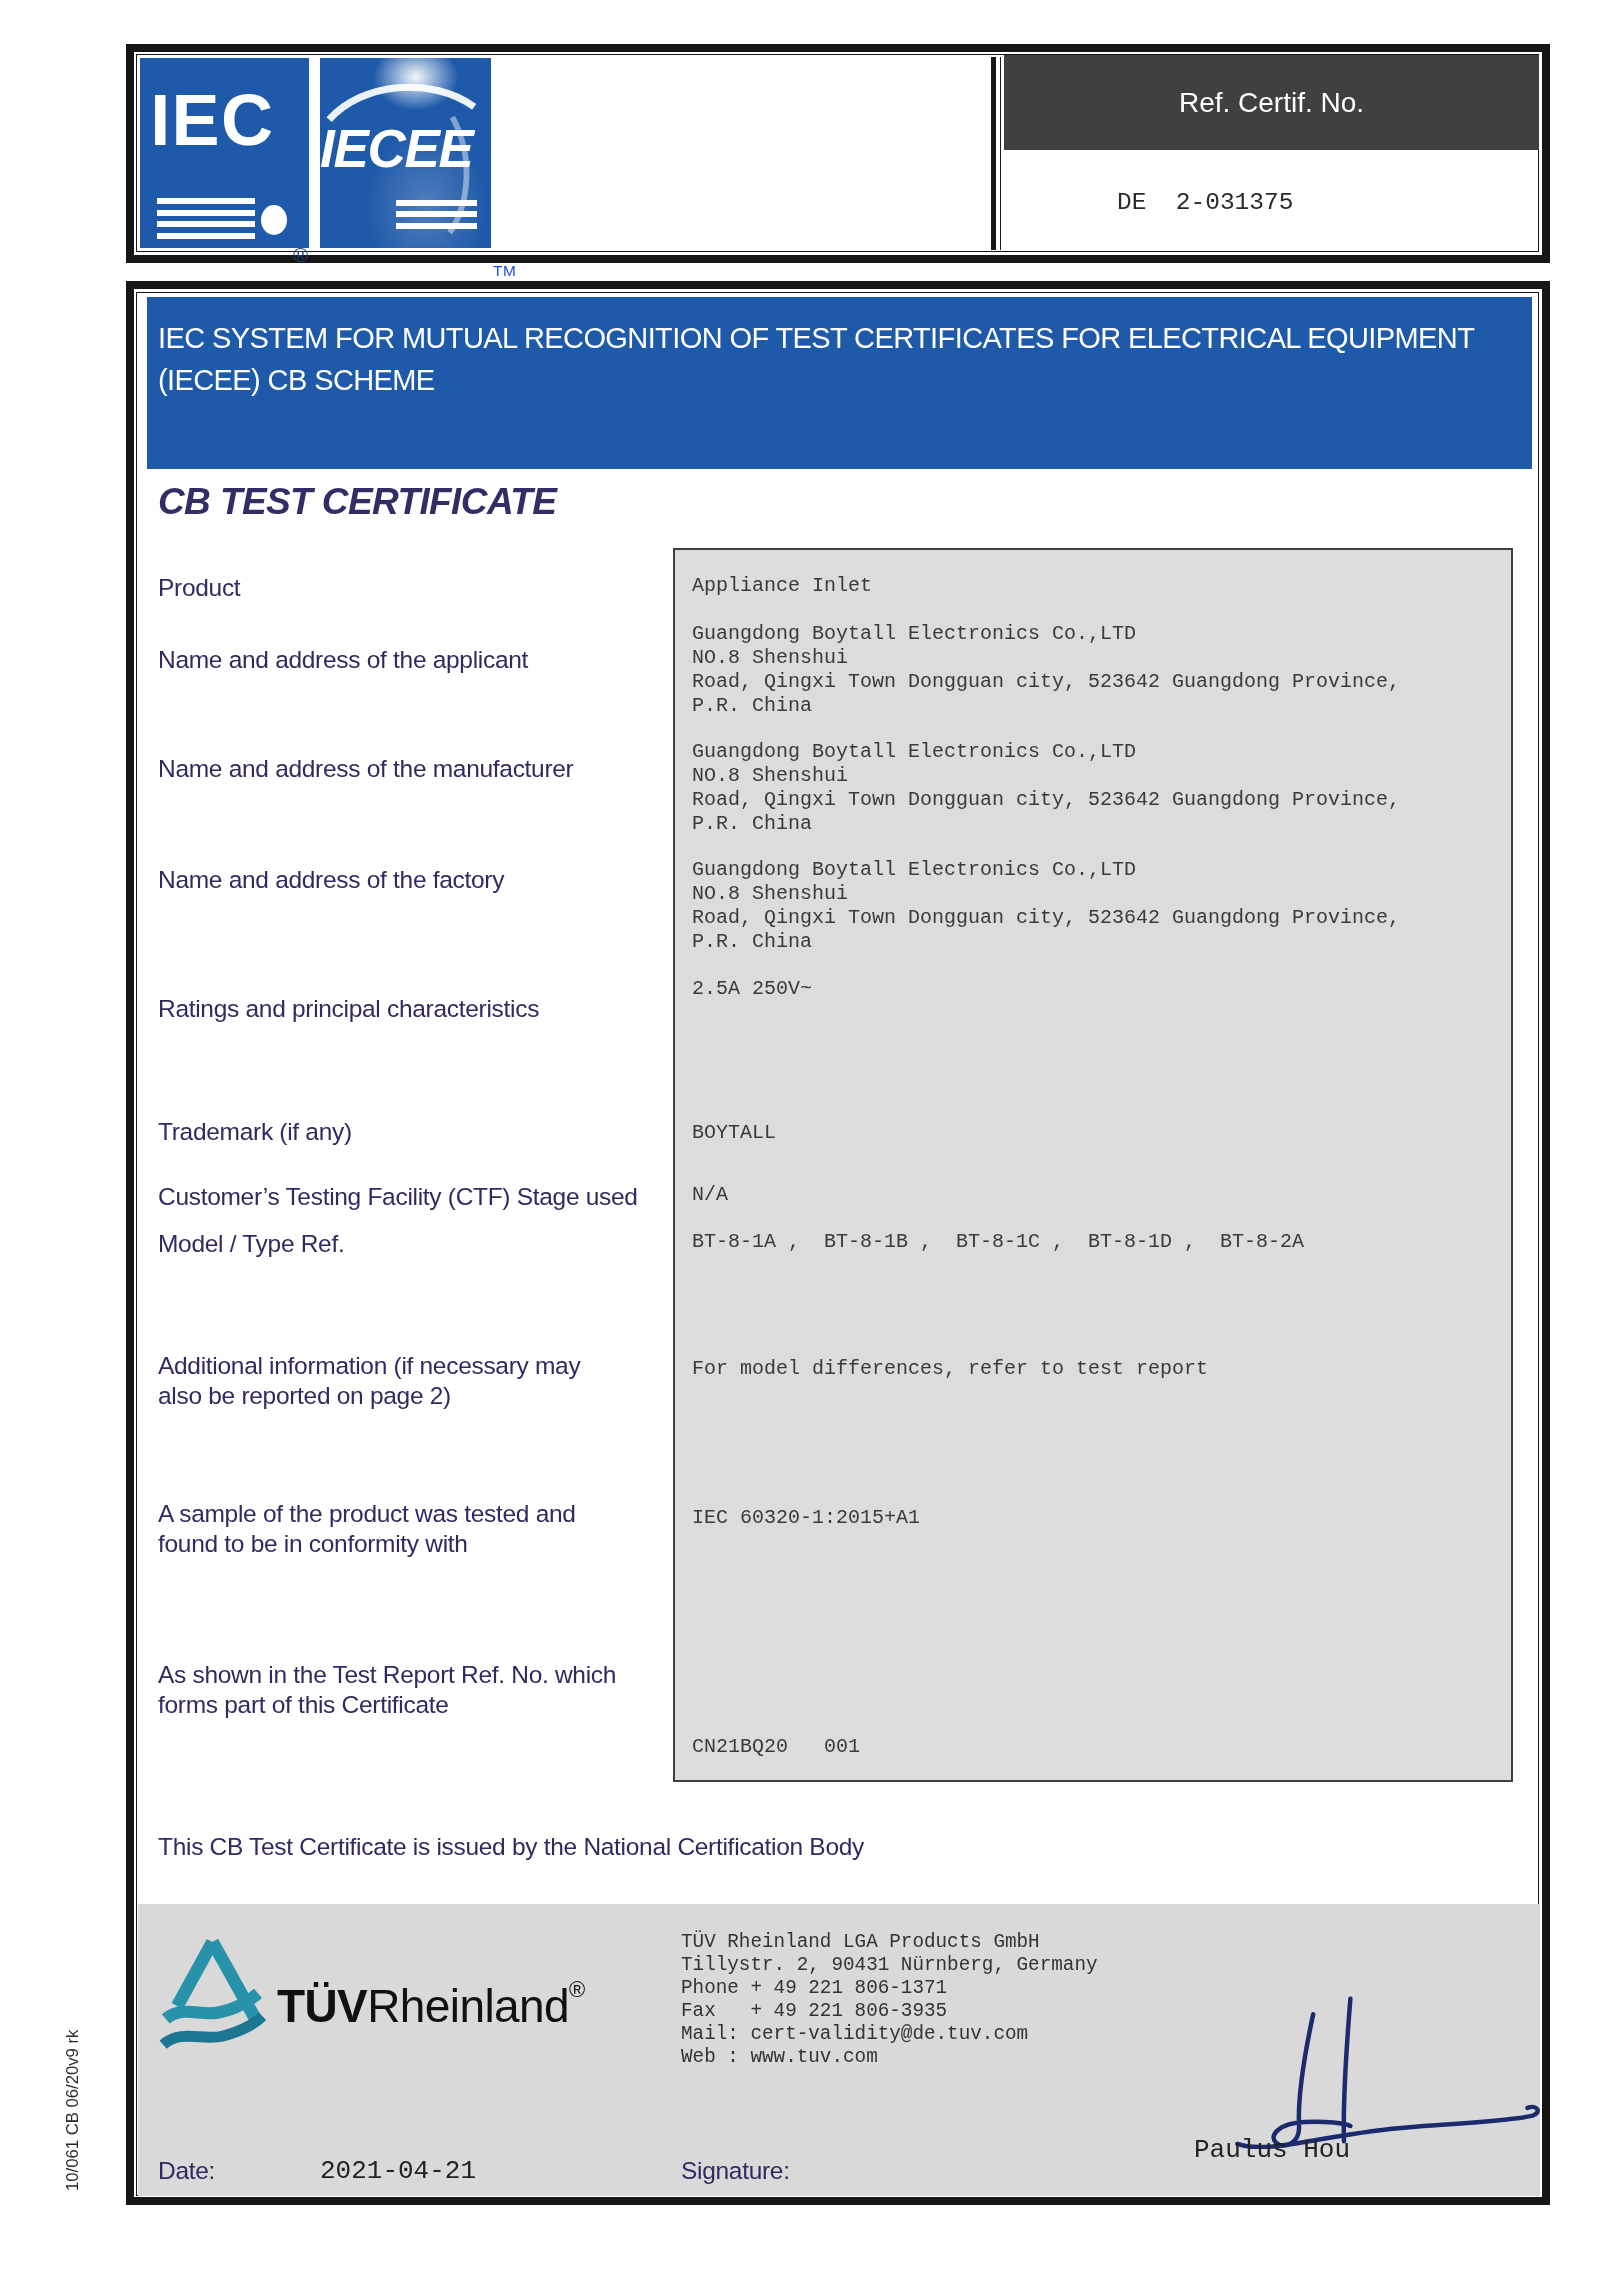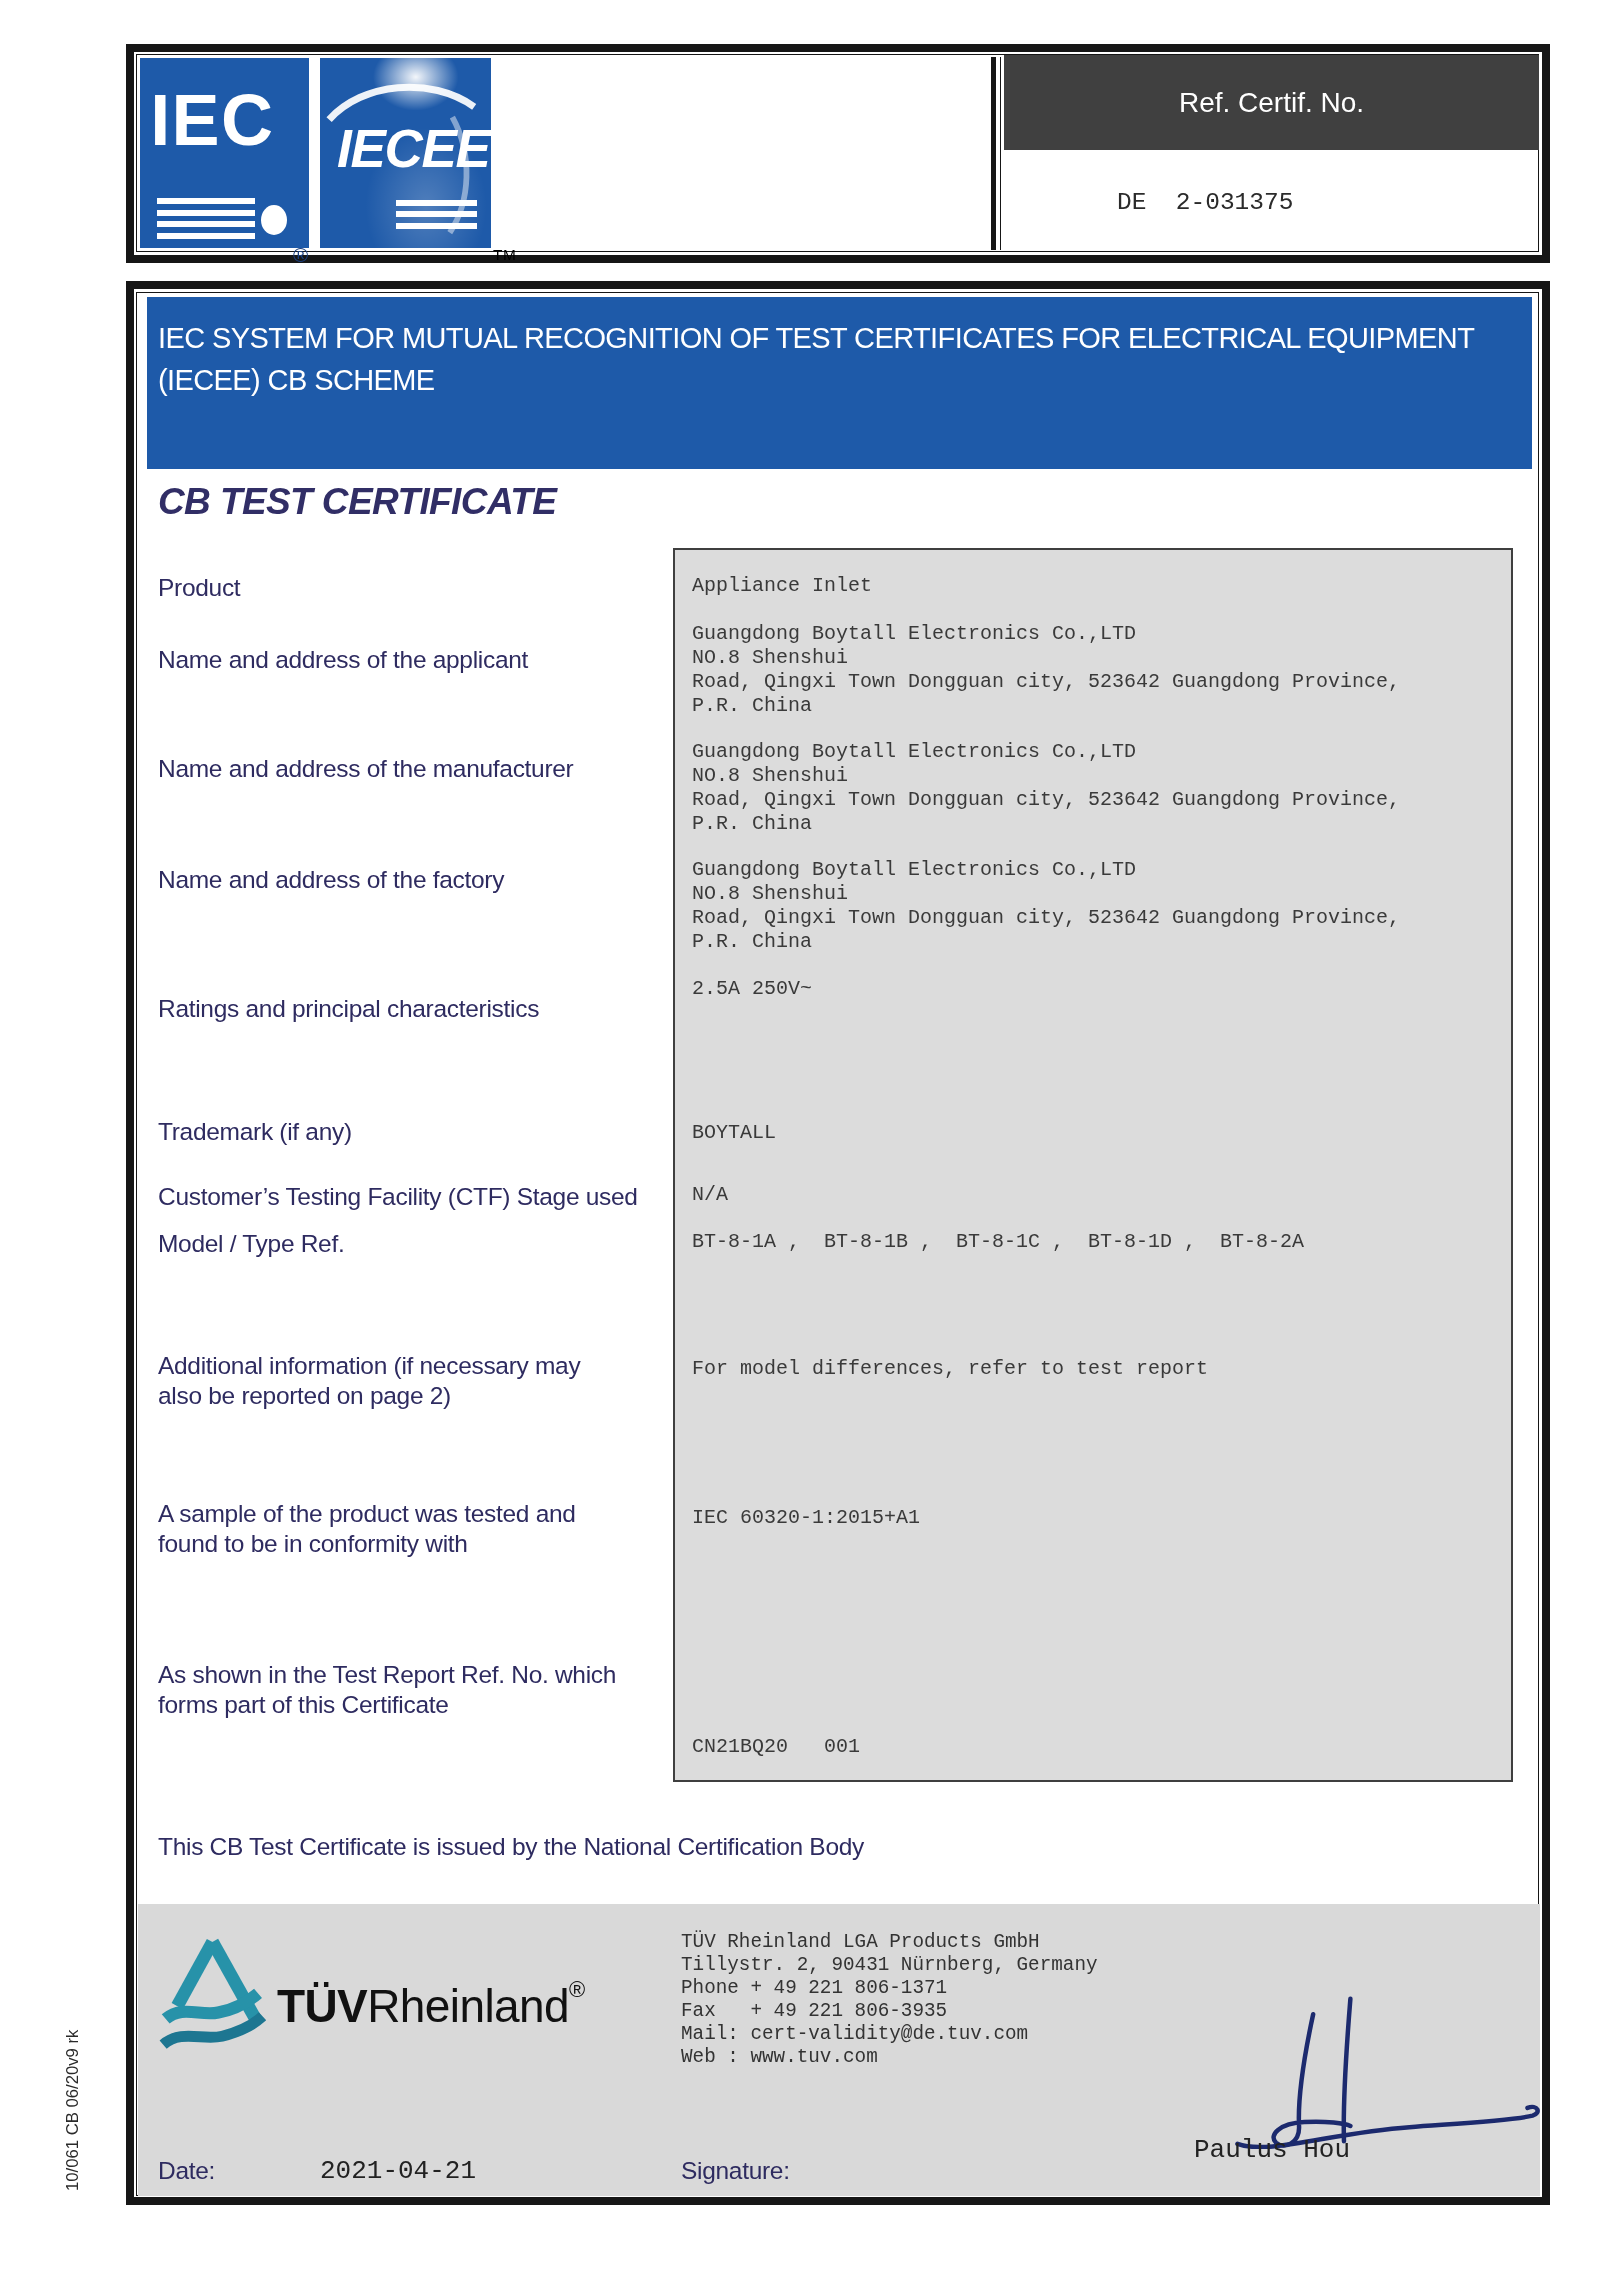--- a/index.html
+++ b/index.html
@@ -9,28 +9,28 @@
   
   .box-outer{position:absolute;border:8.4px solid #161616;box-sizing:border-box;background:#fff;}
   .box-inner{position:absolute;border:1.3px solid #161616;box-sizing:border-box;}
 
   
   .logo-square{position:absolute;background:#1e5aa9;}
   .iec-text{position:absolute;left:10.3px;top:26px;color:#fff;font-weight:700;
             font-size:72px;letter-spacing:1.3px;line-height:1;}
   .stripe{position:absolute;background:#fff;height:6.4px;}
   .iec-dot{position:absolute;background:#fff;border-radius:50%;}
-  .iecee-text{position:absolute;left:17px;top:64px;color:#fff;font-weight:700;font-style:italic;
+  .iecee-text{position:absolute;left:0;top:64px;color:#fff;font-weight:700;font-style:italic;
               font-size:53px;letter-spacing:-1.3px;line-height:1;}
   .glow{background:
       radial-gradient(ellipse 61px 48px at 56% 10%, rgba(255,255,255,.95), rgba(255,255,255,0) 70%),
       radial-gradient(ellipse 84px 109px at 62% 78%, rgba(255,255,255,.22), rgba(255,255,255,0) 72%),
       #1e5aa9;}
   .reg-mark{position:absolute;font-size:20.6px;color:#1b3f7e;}
-  .tm-mark{position:absolute;font-size:15.4px;color:#000000;letter-spacing:0.6px;}
+  .tm-mark{position:absolute;font-size:15.4px;color:#1d4ed8;letter-spacing:0.6px;margin-top:16px;}
 
   .divider{position:absolute;background:#161616;}
 
   .ref-banner{position:absolute;background:#404040;color:#ffffff;
               font-size:28px;text-align:center;letter-spacing:0;}
   .ref-no{position:absolute;font-family:"Liberation Mono","DejaVu Sans Mono",monospace;
           font-size:24.5px;color:#2b2b2b;white-space:pre;}
 
   .scheme-banner{position:absolute;background:#1e5aa9;}
   .scheme-line{position:absolute;color:#ffffff;font-size:29px;letter-spacing:-0.6px;white-space:nowrap;}

